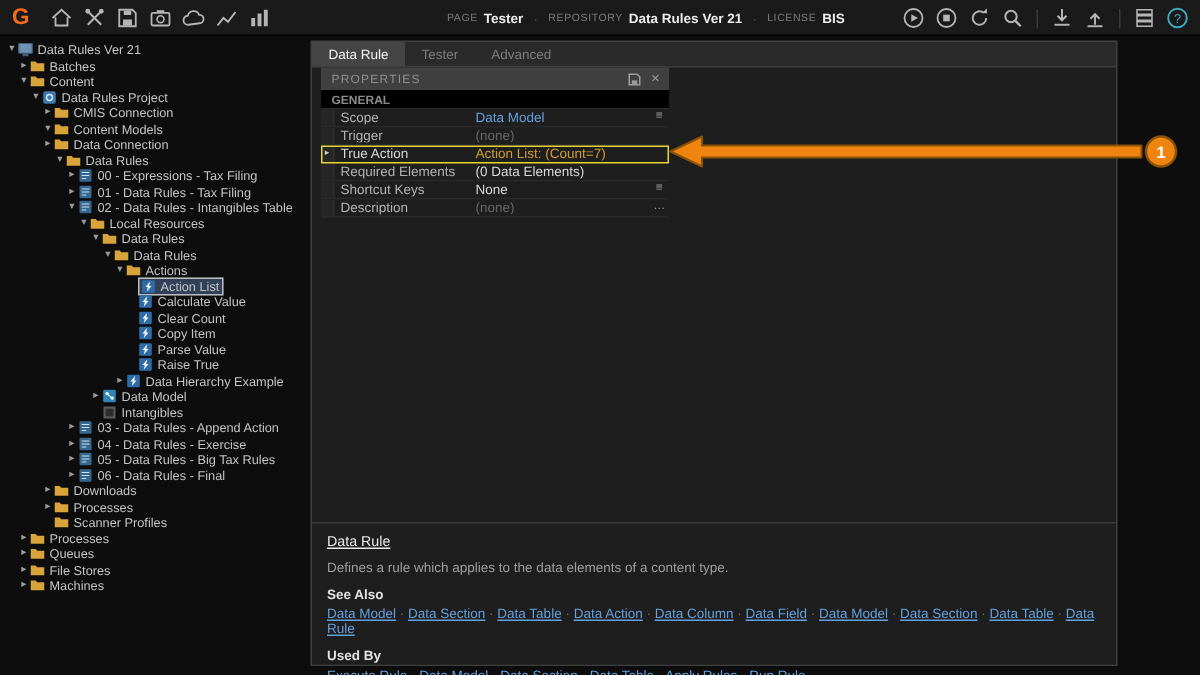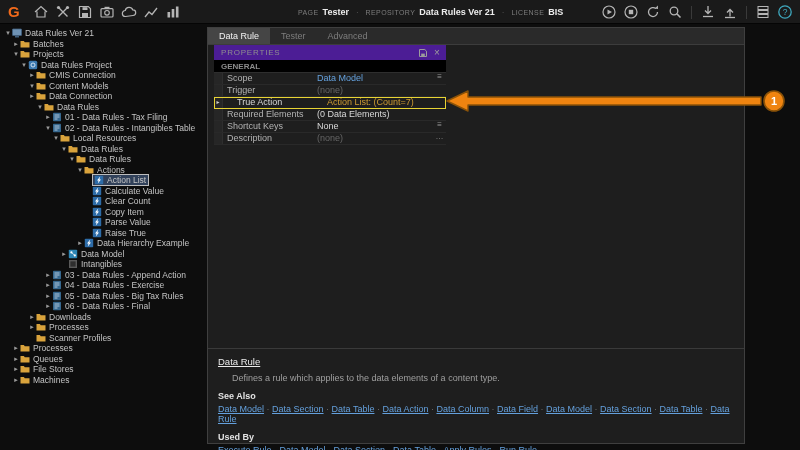--- a/index.html
+++ b/index.html
@@ -36,44 +36,44 @@
   .tlabel { line-height:10px; }
 
   
   .panel { position:absolute; left:207px; top:27px; width:538px; height:417px; background:#1e1e1e;
            border:1px solid #3f3f3f; }
   .tabbar { height:17px; background:#2a2a2a; border-bottom:1px solid #3c3c3c; display:flex; }
   .tab { padding:0 11px; font-size:9px; line-height:16px; color:#7d7d7d; }
   .tab.active { background:#454545; color:#f2f2f2; }
 
   .props { position:absolute; left:6px; top:17px; width:232px; }
-  .propbar { height:15px; background:#4c1d95; display:flex; align-items:center; padding:0 4px 0 7px; }
+  .propbar { height:15px; background:#404040; display:flex; align-items:center; padding:0 4px 0 7px; }
   .propbar .ptitle { font-size:8px; color:#8f8f8f; letter-spacing:.8px; flex:1; }
   .pbico { color:#9c9c9c; font-size:10px; line-height:10px; margin-left:4px; width:10px; height:10px; text-align:center; }
   .pbico svg { width:10px; height:10px; display:block; }
   .cat { height:13px; background:#000000; border-bottom:1px solid #2e2e2e; font-size:8px; font-weight:bold;
          color:#8c8c8c; line-height:13px; padding-left:7px; }
   .prow { height:12px; display:flex; align-items:flex-start; border-bottom:1px solid #292929;
           font-size:9px; background:#1e1e1e; }
   .prow.hl { outline:1px solid #e8d434; outline-offset:-1px; }
   .gutter { flex:none; width:9px; height:100%; background:#262626; border-right:1px solid #2e2e2e;
             font-size:6px; line-height:11px; color:#cfcfcf; text-align:center; }
   .plabel { flex:none; width:90px; padding-left:4px; color:#b3b3b3; overflow:hidden; white-space:nowrap; }
-  .prow.hl .plabel { color:#d8d8d8;margin-left:10px; }
+  .prow.hl .plabel { color:#d8d8d8; }
   .pvalue { flex:1; padding-left:4px; color:#d8d8d8; white-space:nowrap; overflow:hidden; }
   .pvalue.link { color:#64a0dc; }
   .pvalue.muted { color:#666666; }
   .pvalue.action { color:#cf9c32; }
   .pbtn { flex:none; width:13px; text-align:center; color:#9a9a9a; font-size:8px; line-height:8px; }
 
   
   .help { position:absolute; left:0; right:0; top:320px; bottom:0; border-top:1px solid #3a3a3a;
           padding:7px 10px; font-size:9px; background:#1e1e1e; }
   .help-title { display:inline-block; color:#eaeaea; font-size:9.5px; text-decoration:underline; }
-  .help-desc { color:#9f9f9f; margin-top:6px;margin-left:14px; }
+  .help-desc { color:#9f9f9f; margin-top:6px; }
   .help-h { color:#e2e2e2; font-weight:bold; margin-top:8px; }
   .help-links { margin-top:3px; color:#6e6e6e; line-height:10px; width:528px; }
   .help-links a { color:#64a0dc; text-decoration:underline; cursor:pointer; }
   .lsep { color:#6e6e6e; }
 
   
   .annot { position:absolute; left:440px; top:84px; width:360px; height:36px; pointer-events:none; }
 </style>
 </head>
 <body>
@@ -220,21 +220,21 @@
       </div>
       <div class="trow">
         <span class="tind" style="width:8px"></span>
         <span class="texp">▾</span>
         <span class="twrap">
           <span class="ticon">
             <svg viewBox="0 0 10 10" xmlns="http://www.w3.org/2000/svg">
               <path d="M0.5 8.5 L0.5 2 L3.8 2 L4.8 3.2 L9.5 3.2 L9.5 8.5 Z" fill="#d9a33c"></path>
             </svg>
           </span>
-          <span class="tlabel">Projects</span>
+          <span class="tlabel">Content</span>
         </span>
       </div>
       <div class="trow">
         <span class="tind" style="width:16px"></span>
         <span class="texp">▾</span>
         <span class="twrap">
           <span class="ticon">
             <svg viewBox="0 0 10 10" xmlns="http://www.w3.org/2000/svg">
               <rect x="0.8" y="0.8" width="8.4" height="8.4" rx="1.5" fill="#3d7ab0"></rect>
               <circle cx="5" cy="5" r="2" fill="none" stroke="#dce9f5" stroke-width="0.9"></circle>
@@ -282,20 +282,33 @@
       <div class="trow">
         <span class="tind" style="width:32px"></span>
         <span class="texp">▾</span>
         <span class="twrap">
           <span class="ticon">
             <svg viewBox="0 0 10 10" xmlns="http://www.w3.org/2000/svg">
               <path d="M0.5 8.5 L0.5 2 L3.8 2 L4.8 3.2 L9.5 3.2 L9.5 8.5 Z" fill="#d9a33c"></path>
             </svg>
           </span>
           <span class="tlabel">Data Rules</span>
+        </span>
+      </div>
+      <div class="trow">
+        <span class="tind" style="width:40px"></span>
+        <span class="texp">▸</span>
+        <span class="twrap">
+          <span class="ticon">
+            <svg viewBox="0 0 10 10" xmlns="http://www.w3.org/2000/svg">
+              <rect x="1" y="0.8" width="8" height="8.4" rx="0.8" fill="#36688f"></rect>
+              <path d="M2.5 3 H7.5 M2.5 5 H7.5 M2.5 7 H5.5" stroke="#cfe0ef" stroke-width="0.8" fill="none"></path>
+            </svg>
+          </span>
+          <span class="tlabel">00 - Expressions - Tax Filing</span>
         </span>
       </div>
       <div class="trow">
         <span class="tind" style="width:40px"></span>
         <span class="texp">▸</span>
         <span class="twrap">
           <span class="ticon">
             <svg viewBox="0 0 10 10" xmlns="http://www.w3.org/2000/svg">
               <rect x="1" y="0.8" width="8" height="8.4" rx="0.8" fill="#36688f"></rect>
               <path d="M2.5 3 H7.5 M2.5 5 H7.5 M2.5 7 H5.5" stroke="#cfe0ef" stroke-width="0.8" fill="none"></path>

